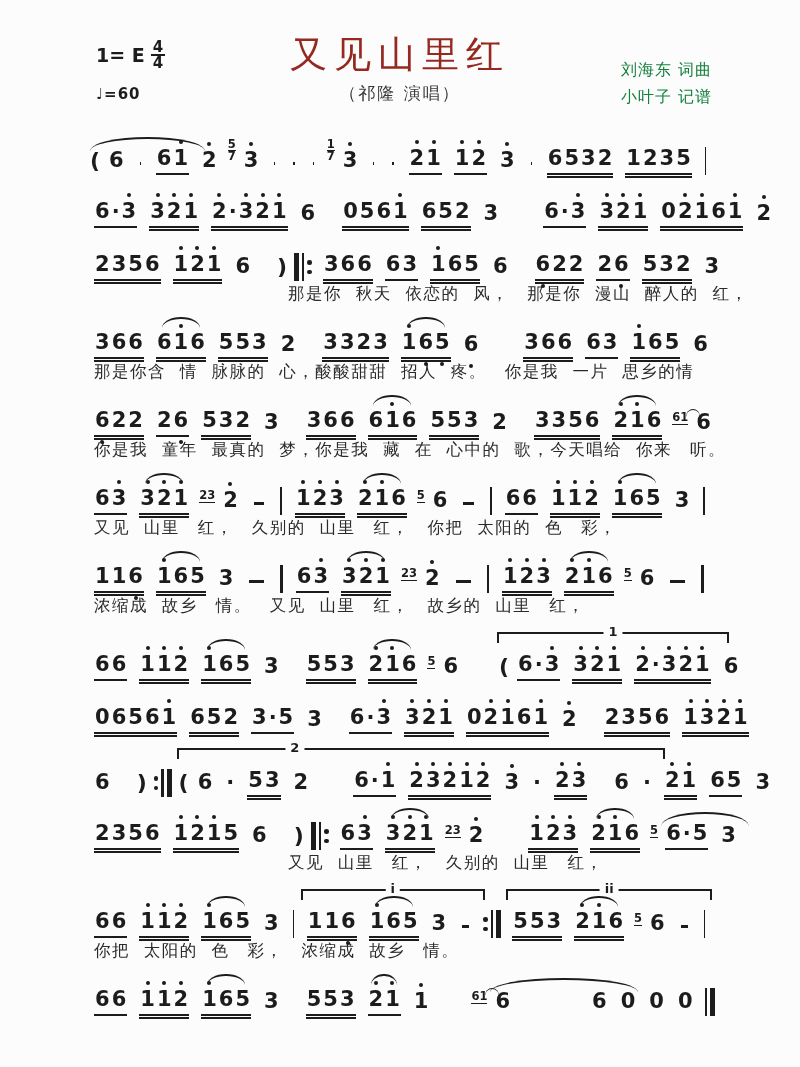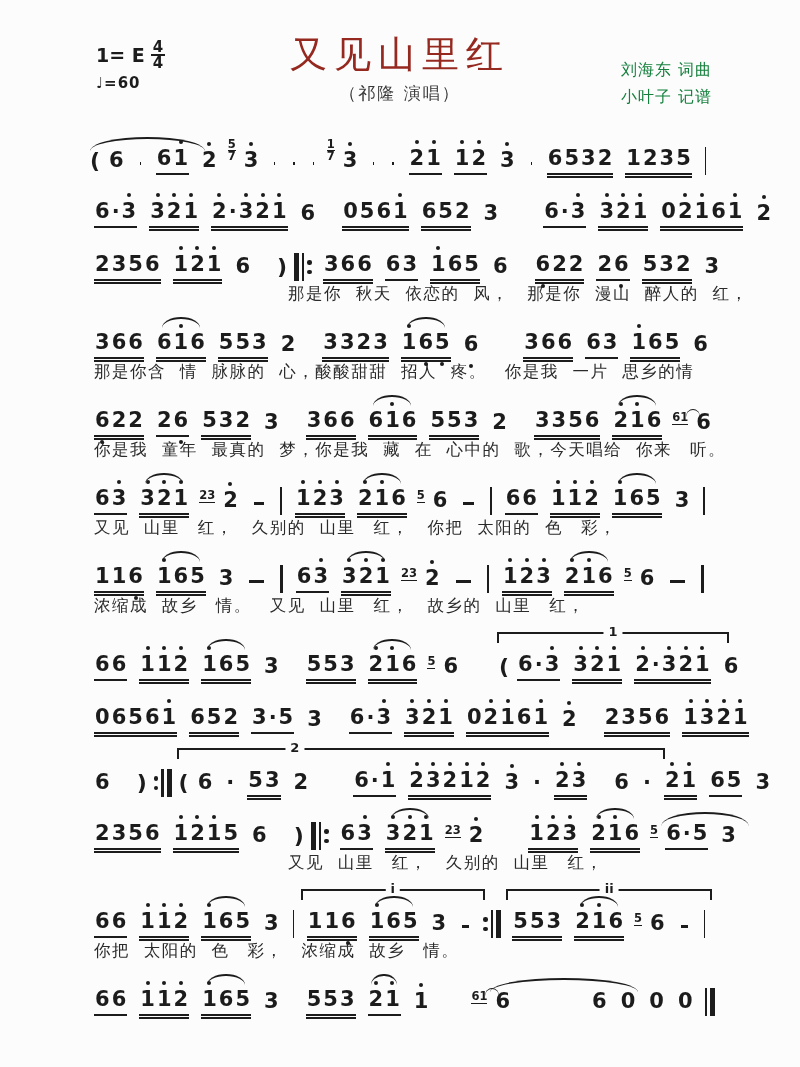--- a/index.html
+++ b/index.html
@@ -9,21 +9,21 @@
     padding:30px 88px 10px 88px;
     font-family:"DejaVu Sans","Liberation Sans",sans-serif;
     color:#1c1c1c;
   }
   
   .hdr{position:relative; height:92px;}
   .keyblock{position:absolute; left:8px; top:10px; font-weight:bold; font-size:19px;}
   .keyrow{display:flex; align-items:center; gap:6px;}
   .frac{display:inline-flex; flex-direction:column; align-items:center; font-size:15px; line-height:14px; font-weight:bold;}
   .frac .top{border-bottom:2px solid #1c1c1c; padding:0 2px;}
-  .temporow{font-size:15px; font-weight:bold; margin-top:4px; letter-spacing:1px;}
+  .temporow{font-size:15px; font-weight:bold; margin-top:15px; letter-spacing:1px;}
   .title{position:absolute; left:0; right:0; top:0; text-align:center;
     font-family:"DejaVu Serif","Liberation Serif",serif;
     font-size:37px; font-weight:normal; color:#95281f; letter-spacing:7px;}
   .subtitle{position:absolute; left:0; right:0; top:52px; text-align:center; font-size:17px; color:#3a3a3a; letter-spacing:2px;}
   .credits{position:absolute; right:0; top:26px; text-align:left; font-size:16px; color:#15803d; line-height:27px; letter-spacing:1px;}
   
   .score{position:relative;}
   .mline{display:flex; align-items:flex-end; white-space:nowrap; position:relative;
     padding-top:15px; margin-top:7px; height:46px; box-sizing:border-box;}
   .sys7 .mline,.sys9 .mline,.sys11 .mline{padding-top:24px; height:56px;}

